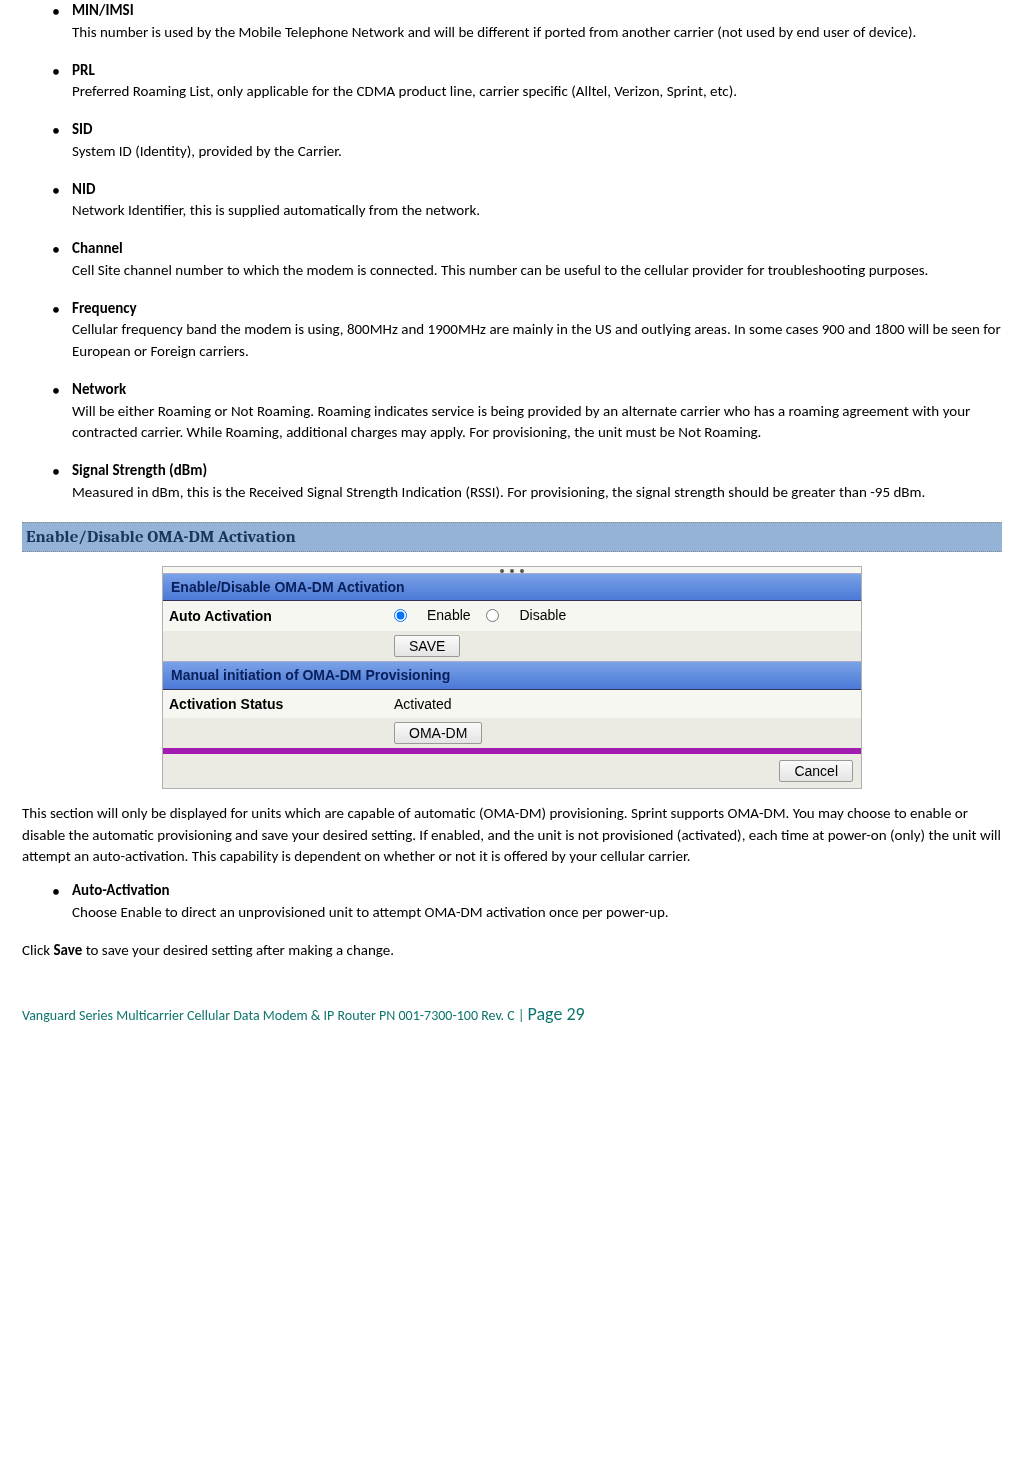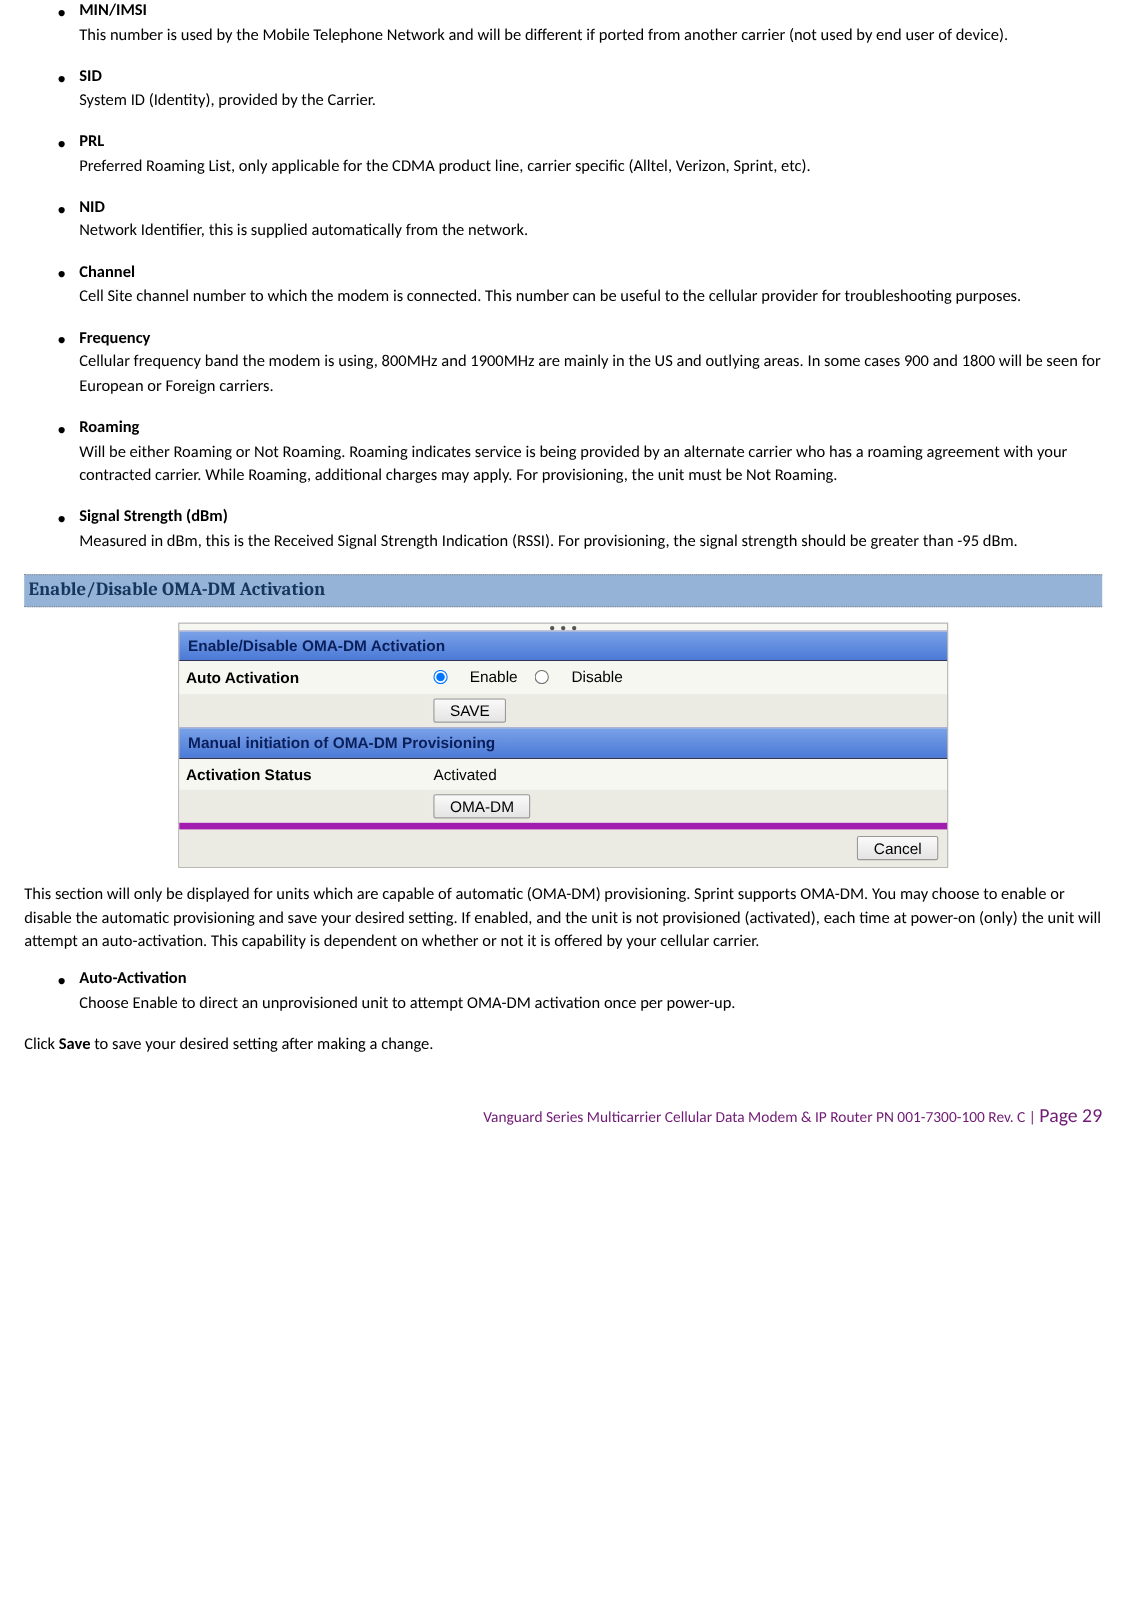--- a/index.html
+++ b/index.html
@@ -84,38 +84,38 @@
     display:flex;
     justify-content:flex-end;
     padding:6px 8px;
     background:#ebebe4;
     border-top:6px solid #a21caf;
   }
   .radio-wrap { display:inline-flex; align-items:center; margin-right:12px; font-weight:400;gap:16px;}
   .radio-wrap input { margin-right:4px; }
   .paragraph { margin: 12px 0; }
   .footer {
-    text-align: right;
+    text-align: left;
     font-size: 14px;
-    color: #701a75;
+    color: #0f766e;
     margin-top: 40px;
   }
   .footer .page { font-size: 18px; }
 </style>
 </head>
 <body>
 
 <ul class="def-list" id="defs1">
     <li><span class="term">MIN/IMSI</span><span class="desc">This number is used by the Mobile Telephone Network and will be different if ported from another carrier (not used by end user of device).</span></li>
+    <li><span class="term">PRL</span><span class="desc">Preferred Roaming List, only applicable for the CDMA product line, carrier specific (Alltel, Verizon, Sprint, etc).</span></li>
     <li><span class="term">SID</span><span class="desc">System ID (Identity), provided by the Carrier.</span></li>
-    <li><span class="term">PRL</span><span class="desc">Preferred Roaming List, only applicable for the CDMA product line, carrier specific (Alltel, Verizon, Sprint, etc).</span></li>
     <li><span class="term">NID</span><span class="desc">Network Identifier, this is supplied automatically from the network.</span></li>
     <li><span class="term">Channel</span><span class="desc">Cell Site channel number to which the modem is connected. This number can be useful to the cellular provider for troubleshooting purposes.</span></li>
     <li><span class="term">Frequency</span><span class="desc">Cellular frequency band the modem is using, 800MHz and 1900MHz are mainly in the US and outlying areas. In some cases 900 and 1800 will be seen for European or Foreign carriers.</span></li>
-    <li><span class="term">Roaming</span><span class="desc">Will be either Roaming or Not Roaming. Roaming indicates service is being provided by an alternate carrier who has a roaming agreement with your contracted carrier. While Roaming, additional charges may apply. For provisioning, the unit must be Not Roaming.</span></li>
+    <li><span class="term">Network</span><span class="desc">Will be either Roaming or Not Roaming. Roaming indicates service is being provided by an alternate carrier who has a roaming agreement with your contracted carrier. While Roaming, additional charges may apply. For provisioning, the unit must be Not Roaming.</span></li>
     <li><span class="term">Signal Strength (dBm)</span><span class="desc">Measured in dBm, this is the Received Signal Strength Indication (RSSI). For provisioning, the signal strength should be greater than -95 dBm.</span></li>
   </ul>
 
 <div class="section-heading">Enable/Disable OMA-DM Activation</div>
 
 <div class="panel-wrap">
   <div class="panel">
     <div class="panel-header">
         <span></span>
         <span></span>

